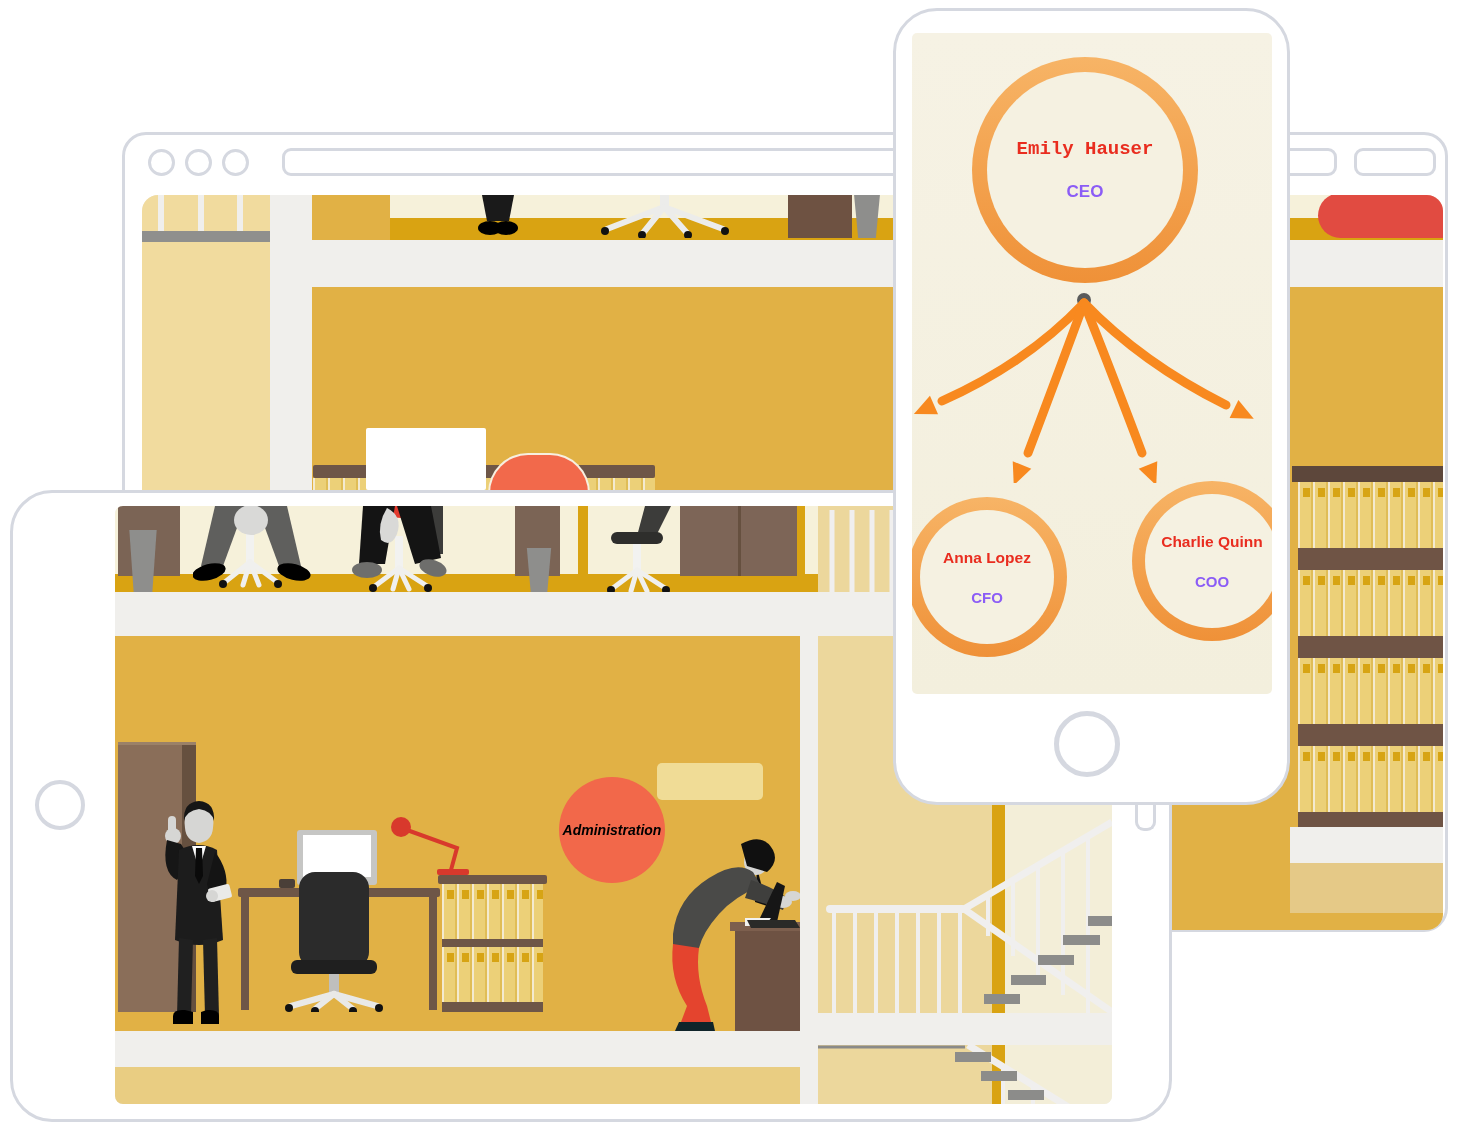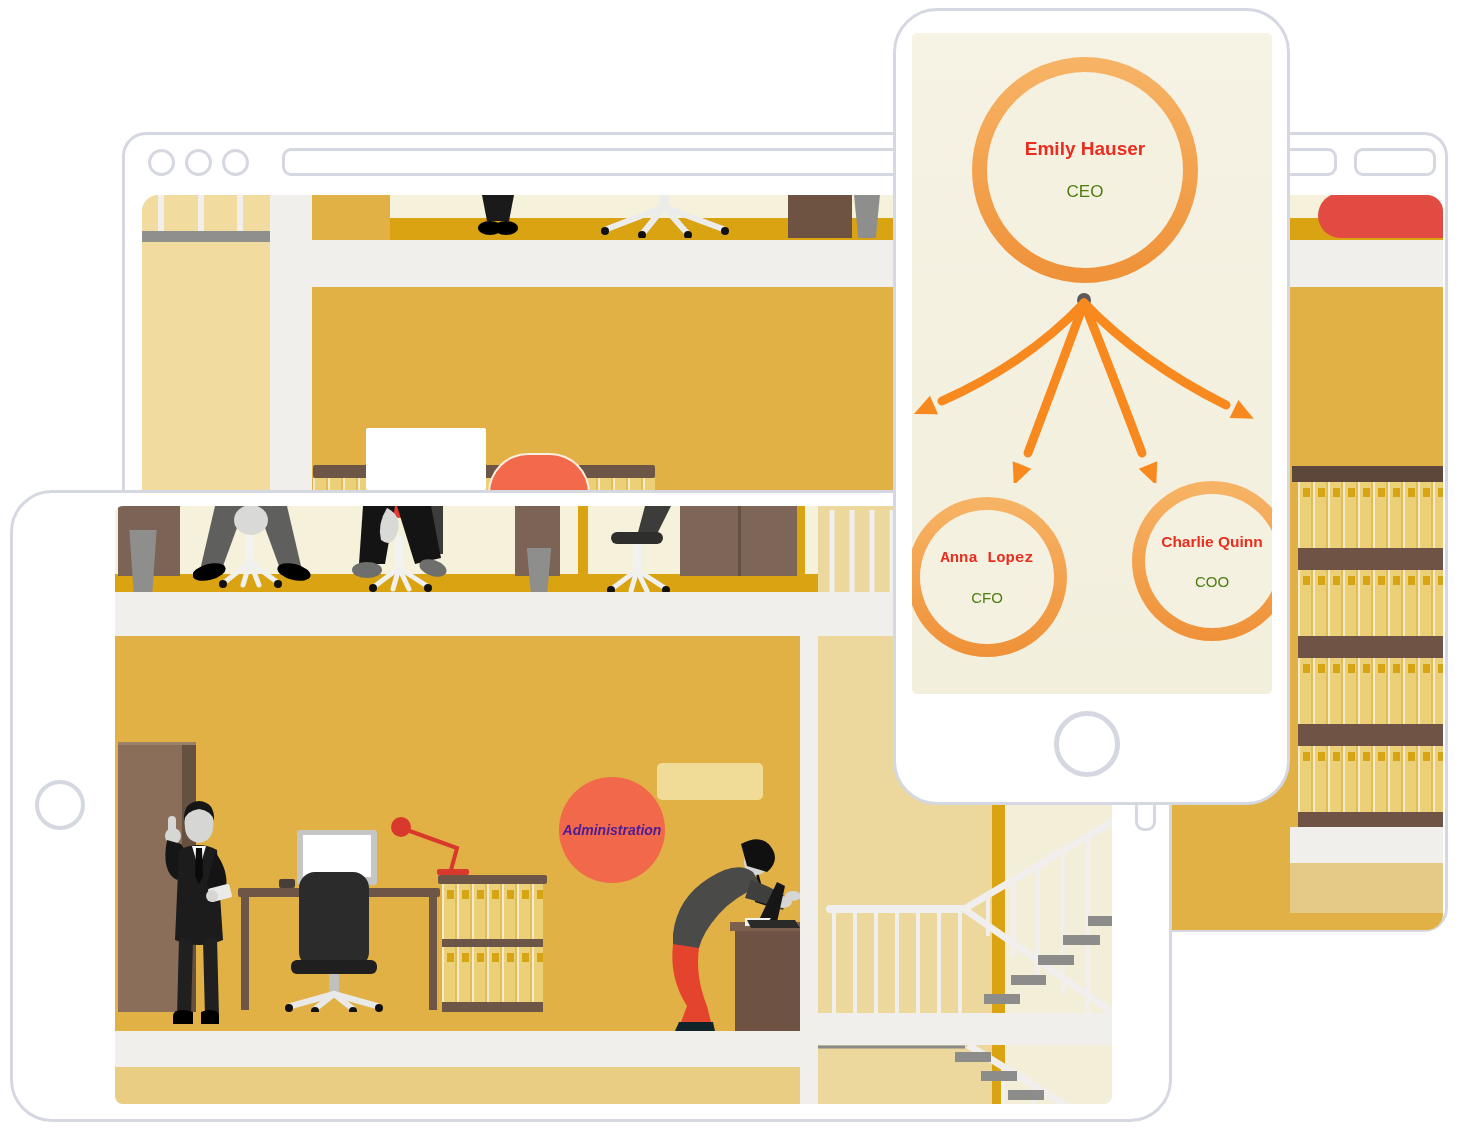--- a/index.html
+++ b/index.html
@@ -5,21 +5,21 @@
   html,body{margin:0;padding:0;background:#fff;}
   #stage{position:relative;width:1460px;height:1132px;overflow:hidden;background:#fff;
          font-family:"Liberation Sans",sans-serif;}
   .a{position:absolute;}
   .device{background:#fff;border:3px solid #d5d8e0;box-sizing:border-box;}
   .outline{border:3px solid #d5d8e0;box-sizing:border-box;background:transparent;}
   .ring{border-radius:50%;}
   .ring .inner{position:absolute;border-radius:50%;background:#f5f1e1;
                display:flex;flex-direction:column;align-items:center;justify-content:center;}
   .ring .nm{font-weight:bold;color:#e92d1f;}
-  .ring .tt{font-weight:normal;color:#4d7c0f;margin-top:22px;}
+  .ring .tt{font-weight:bold;color:#8b5cf6;margin-top:22px;}
   .brow,.trow{position:absolute;left:0;right:0;
     background:repeating-linear-gradient(90deg,#f4ead0 0 2px,#ecd078 2px 13px,#e0bd57 13px 15px);}
   .blab{position:absolute;top:6px;left:1px;right:0;height:9px;
     background:repeating-linear-gradient(90deg,transparent 0 4px,#d7a414 4px 11px,transparent 11px 15px);}
   .bin{background:#8e8e8c;clip-path:polygon(12% 0,88% 0,76% 100%,24% 100%);}
 </style>
 </head>
 <body>
 
 <div id="stage">
@@ -238,21 +238,21 @@
       </div>
 
       <svg class="a" viewBox="0 0 85 66" style="left:272px;top:306px;width:85px;height:66px;">
         <path d="M20 18 L70 36 L64 58" stroke="#d8392c" stroke-width="4" fill="none" stroke-linecap="round"></path>
         <circle cx="14" cy="15" r="10" fill="#d8392c"></circle>
         <rect x="50" y="57" width="32" height="6" rx="2" fill="#d8392c"></rect>
       </svg>
 
       <div class="a" style="left:444px;top:271px;width:106px;height:106px;border-radius:50%;background:#f2684a;
                   display:flex;align-items:center;justify-content:center;">
-        <span style="color:#4c1d95;font-style:italic;font-weight:bold;font-size:14px;">Administration</span>
+        <span style="color:#000000;font-style:italic;font-weight:bold;font-size:14px;">Administration</span>
       </div>
 
       <div class="a" style="left:542px;top:257px;width:106px;height:37px;background:#f0dc96;border-radius:5px;"></div>
 
       <svg class="a" viewBox="0 0 152 196" style="left:538px;top:330px;width:152px;height:196px;">
         <path d="M104 32 L114 70 L102 66 Z" fill="#101010"></path>
         <ellipse cx="103" cy="26" rx="12" ry="13" fill="#d6d6d4"></ellipse>
         <path d="M88 8 Q110 -4 120 14 Q126 26 114 36 L94 30 Z" fill="#101010"></path>
         <path d="M92 34 Q98 40 96 48 L86 46 Z" fill="#e4442e"></path>
         <path d="M20 98 Q24 62 56 42 Q84 24 100 36 L108 50 Q82 60 66 78 Q50 96 46 112 L20 112 Z" fill="#4a4a48"></path>
@@ -332,21 +332,21 @@
   <div class="a" style="left:1135px;top:798px;width:15px;height:30px;background:#fff;border:3px solid #d5d8e0;border-top:0;
               border-radius:0 0 9px 9px;z-index:3;"></div>
 
   <div class="a device" style="left:893px;top:8px;width:397px;height:797px;border-radius:44px;z-index:4;">
 
     <div class="a" style="left:16px;top:22px;width:360px;height:661px;border-radius:5px;overflow:hidden;
                 background:linear-gradient(180deg,#f6f2e4 0%,#f3efdd 100%);">
 
       <div class="a ring" style="left:60px;top:24px;width:226px;height:226px;background:linear-gradient(#f7b466,#ef9138);">
         <div class="inner" style="left:15px;top:15px;right:15px;bottom:15px;">
-          <span class="nm" style="font-size:19px;">Emily Hauser</span>
+          <span class="nm" style="font-size:19px;font-family:Liberation Mono, monospace;">Emily Hauser</span>
           <span class="tt" style="font-size:17px;">CEO</span>
         </div>
       </div>
 
       <div class="a" style="left:165px;top:260px;width:14px;height:14px;border-radius:50%;background:#5b5b5b;"></div>
 
       <svg class="a" viewBox="0 0 360 190" style="left:0;top:260px;width:360px;height:190px;">
         <g stroke="#f8891f" stroke-width="9" fill="none" stroke-linecap="round">
           <path d="M172 10 Q115 70 30 108"></path>
           <path d="M172 10 Q150 70 116 160"></path>
@@ -356,21 +356,21 @@
         <g fill="#f8891f">
           <polygon points="0,-10 22,0 0,10" transform="translate(22,112) rotate(156)"></polygon>
           <polygon points="0,-10 22,0 0,10" transform="translate(110,172) rotate(112)"></polygon>
           <polygon points="0,-10 22,0 0,10" transform="translate(236,172) rotate(68)"></polygon>
           <polygon points="0,-10 22,0 0,10" transform="translate(322,116) rotate(26)"></polygon>
         </g>
       </svg>
 
       <div class="a ring" style="left:-5px;top:464px;width:160px;height:160px;background:linear-gradient(#f7b466,#ef9138);">
         <div class="inner" style="left:13px;top:13px;right:13px;bottom:13px;">
-          <span class="nm" style="font-size:15.5px;font-family:Liberation Mono, monospace;">Anna Lopez</span>
+          <span class="nm" style="font-size:15.5px;">Anna Lopez</span>
           <span class="tt" style="font-size:15px;">CFO</span>
         </div>
       </div>
 
       <div class="a ring" style="left:220px;top:448px;width:160px;height:160px;background:linear-gradient(#f7b466,#ef9138);">
         <div class="inner" style="left:13px;top:13px;right:13px;bottom:13px;">
           <span class="nm" style="font-size:15.5px;">Charlie Quinn</span>
           <span class="tt" style="font-size:15px;">COO</span>
         </div>
       </div>

